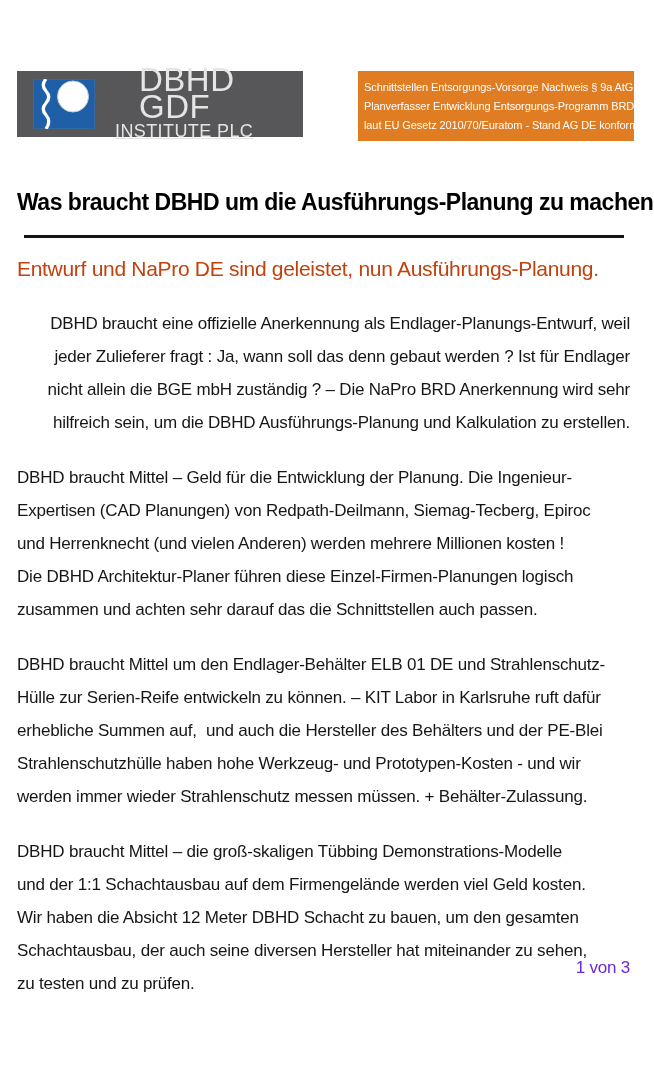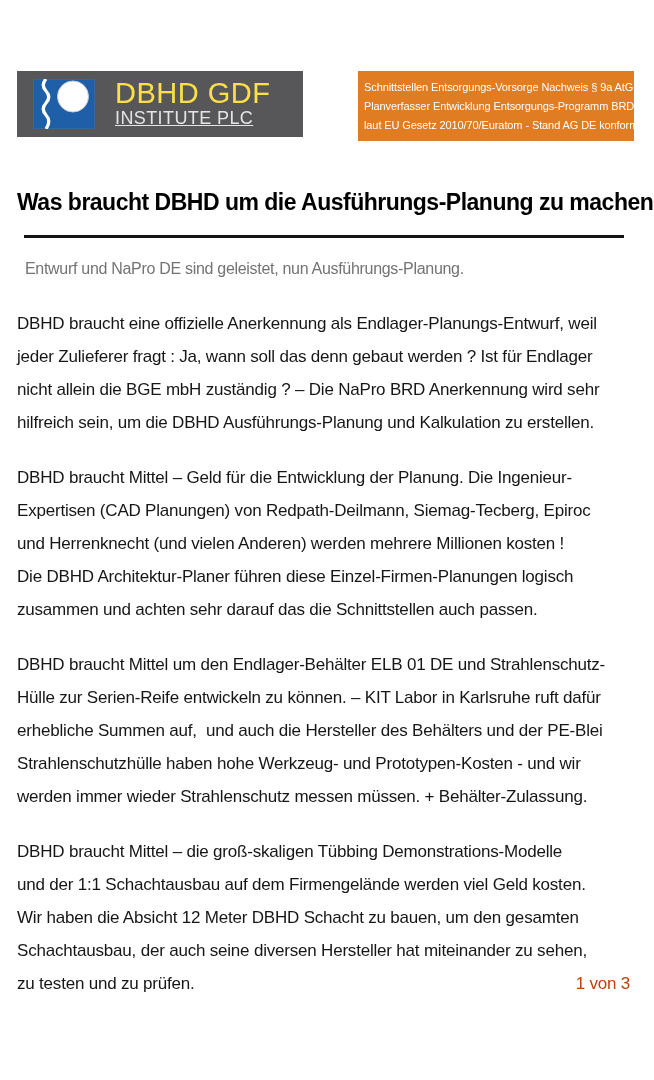--- a/index.html
+++ b/index.html
@@ -34,24 +34,25 @@
   .logo-mark {
     margin-left: 16px;
     flex: 0 0 auto;
     display: block;
   }
   .logo-text {
     margin-left: 20px;
     line-height: 1;
   }
   .logo-title {
-    font-size: 29px;
-    color: #fde047;
+    font-size: 33px;
+    color: #e5e5e5;
     letter-spacing: 0.5px;
     line-height: 27px;
+    margin-left: 24px;
   }
   .logo-sub {
     font-size: 18px;
     color: #e4e4e4;
     letter-spacing: 0.4px;
     line-height: 22px;
     text-decoration: underline;
   }
   .badge {
     box-sizing: border-box;
@@ -83,50 +84,51 @@
     white-space: nowrap;
   }
   .divider {
     margin-top: 20px;
     width: 600px;
     border: none;
     border-top: 3px solid #141414;
     height: 0;
   }
   .doc-subtitle {
-    margin: 19px 0 0 8px;
-    font-size: 16px;
+    margin: 19px 0 0 0;
+    font-size: 21px;
     line-height: 24px;
     font-weight: normal;
-    color: #737373;
+    color: #c2410c;
     letter-spacing: -0.3px;
     white-space: nowrap;
   }
   .para {
     margin: 22px 0 0 0;
     font-size: 17px;
     line-height: 33px;
     letter-spacing: -0.2px;
     white-space: pre;
     color: #161616;
   }
   .para.first {
     margin-top: 26px;
+    text-align: right;
   }
   .para-wrap {
     position: relative;
   }
   .page-number {
     position: absolute;
     right: 0;
-    bottom: 0;
+    bottom: 16px;
     font-size: 17px;
     line-height: 33px;
     letter-spacing: -0.2px;
-    color: #c2410c;
+    color: #6d28d9;
   }
 </style>
 </head>
 <body>
 
 <div class="page">
 
   <div class="header">
 
     <div class="logo-box">

